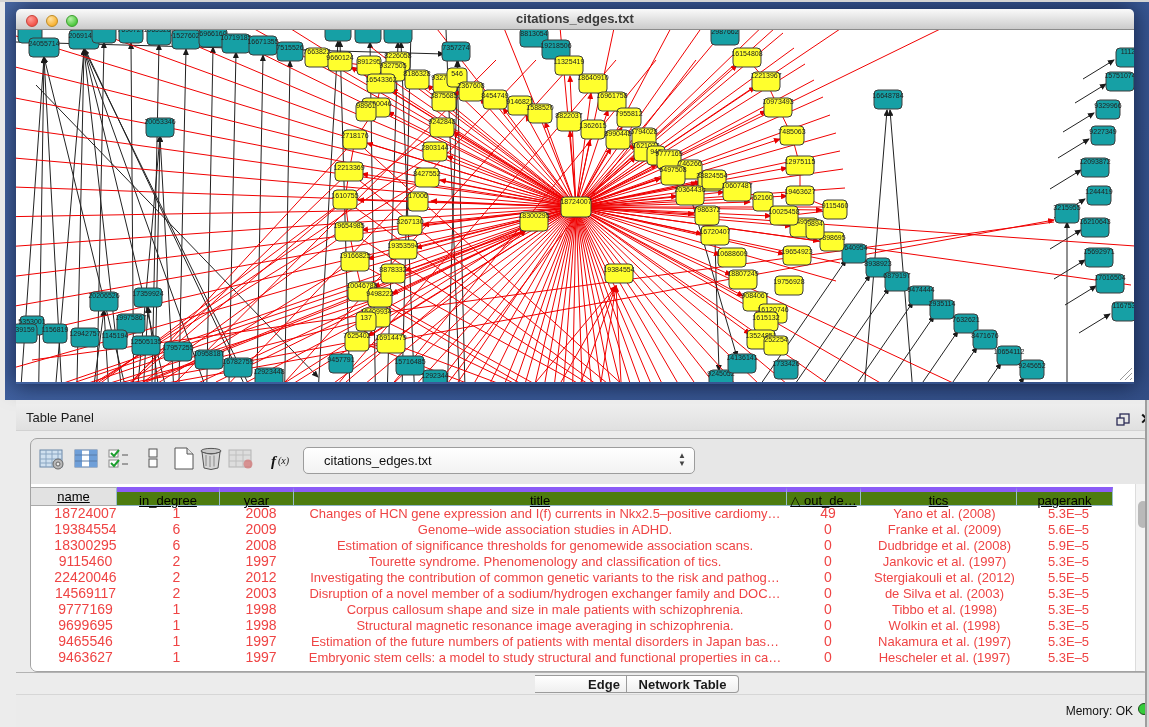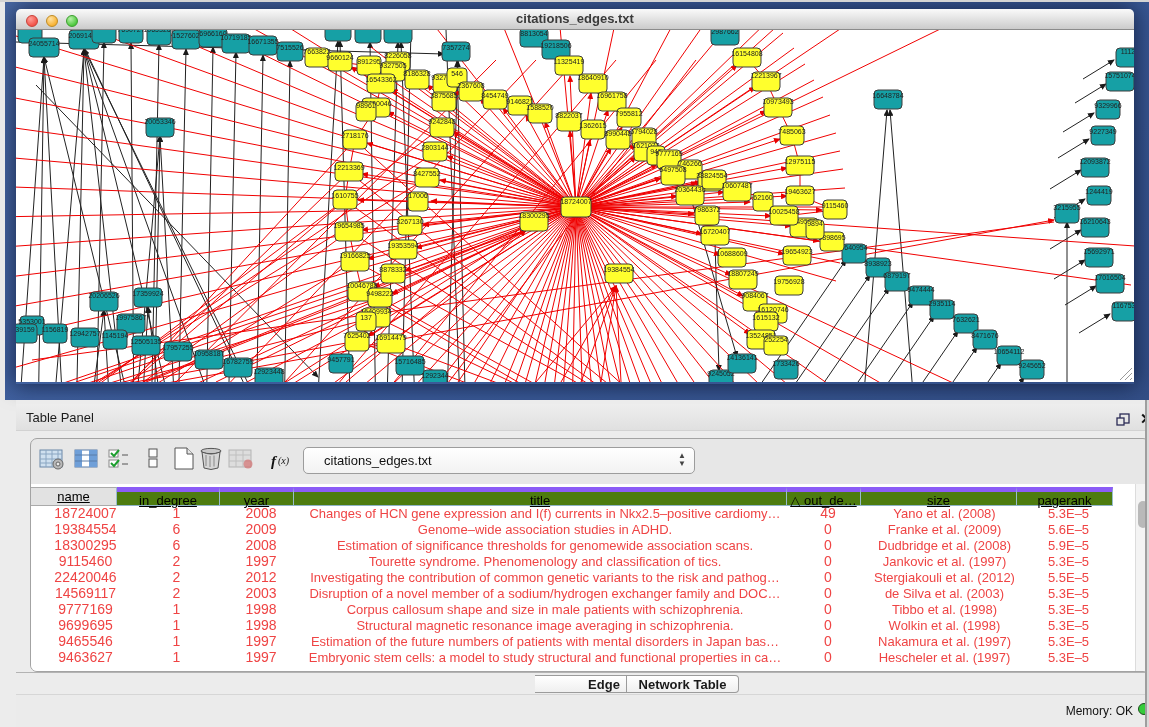--- a/index.html
+++ b/index.html
@@ -701,21 +701,21 @@
         <div class="steppers">▲<br>▼</div>
       </div>
     </div>
     <div class="tablewrap">
       <div class="thead">
         <span class="h1">name</span>
           <span class="h2">in_degree</span>
           <span class="h3">year</span>
         <span class="h4">title</span>
           <span class="h5">△ out_de…</span>
-          <span class="h6">size</span>
+          <span class="h6">tics</span>
         <span class="h7">pagerank</span>
       </div>
       <div class="tbody">
 <div class="trow"><span class="c1">18724007</span><span class="c2">1</span><span class="c3">2008</span><span class="c4">Changes of HCN gene expression and I(f) currents in Nkx2.5–positive cardiomy…</span><span class="c5">49</span><span class="c6">Yano et al. (2008)</span><span class="c7">5.3E–5</span></div>
 <div class="trow"><span class="c1">19384554</span><span class="c2">6</span><span class="c3">2009</span><span class="c4">Genome–wide association studies in ADHD.</span><span class="c5">0</span><span class="c6">Franke et al. (2009)</span><span class="c7">5.6E–5</span></div>
 <div class="trow"><span class="c1">18300295</span><span class="c2">6</span><span class="c3">2008</span><span class="c4">Estimation of significance thresholds for genomewide association scans.</span><span class="c5">0</span><span class="c6">Dudbridge et al. (2008)</span><span class="c7">5.9E–5</span></div>
 <div class="trow"><span class="c1">9115460</span><span class="c2">2</span><span class="c3">1997</span><span class="c4">Tourette syndrome. Phenomenology and classification of tics.</span><span class="c5">0</span><span class="c6">Jankovic et al. (1997)</span><span class="c7">5.3E–5</span></div>
 <div class="trow"><span class="c1">22420046</span><span class="c2">2</span><span class="c3">2012</span><span class="c4">Investigating the contribution of common genetic variants to the risk and pathog…</span><span class="c5">0</span><span class="c6">Stergiakouli et al. (2012)</span><span class="c7">5.5E–5</span></div>
 <div class="trow"><span class="c1">14569117</span><span class="c2">2</span><span class="c3">2003</span><span class="c4">Disruption of a novel member of a sodium/hydrogen exchanger family and DOC…</span><span class="c5">0</span><span class="c6">de Silva et al. (2003)</span><span class="c7">5.3E–5</span></div>
 <div class="trow"><span class="c1">9777169</span><span class="c2">1</span><span class="c3">1998</span><span class="c4">Corpus callosum shape and size in male patients with schizophrenia.</span><span class="c5">0</span><span class="c6">Tibbo et al. (1998)</span><span class="c7">5.3E–5</span></div>

